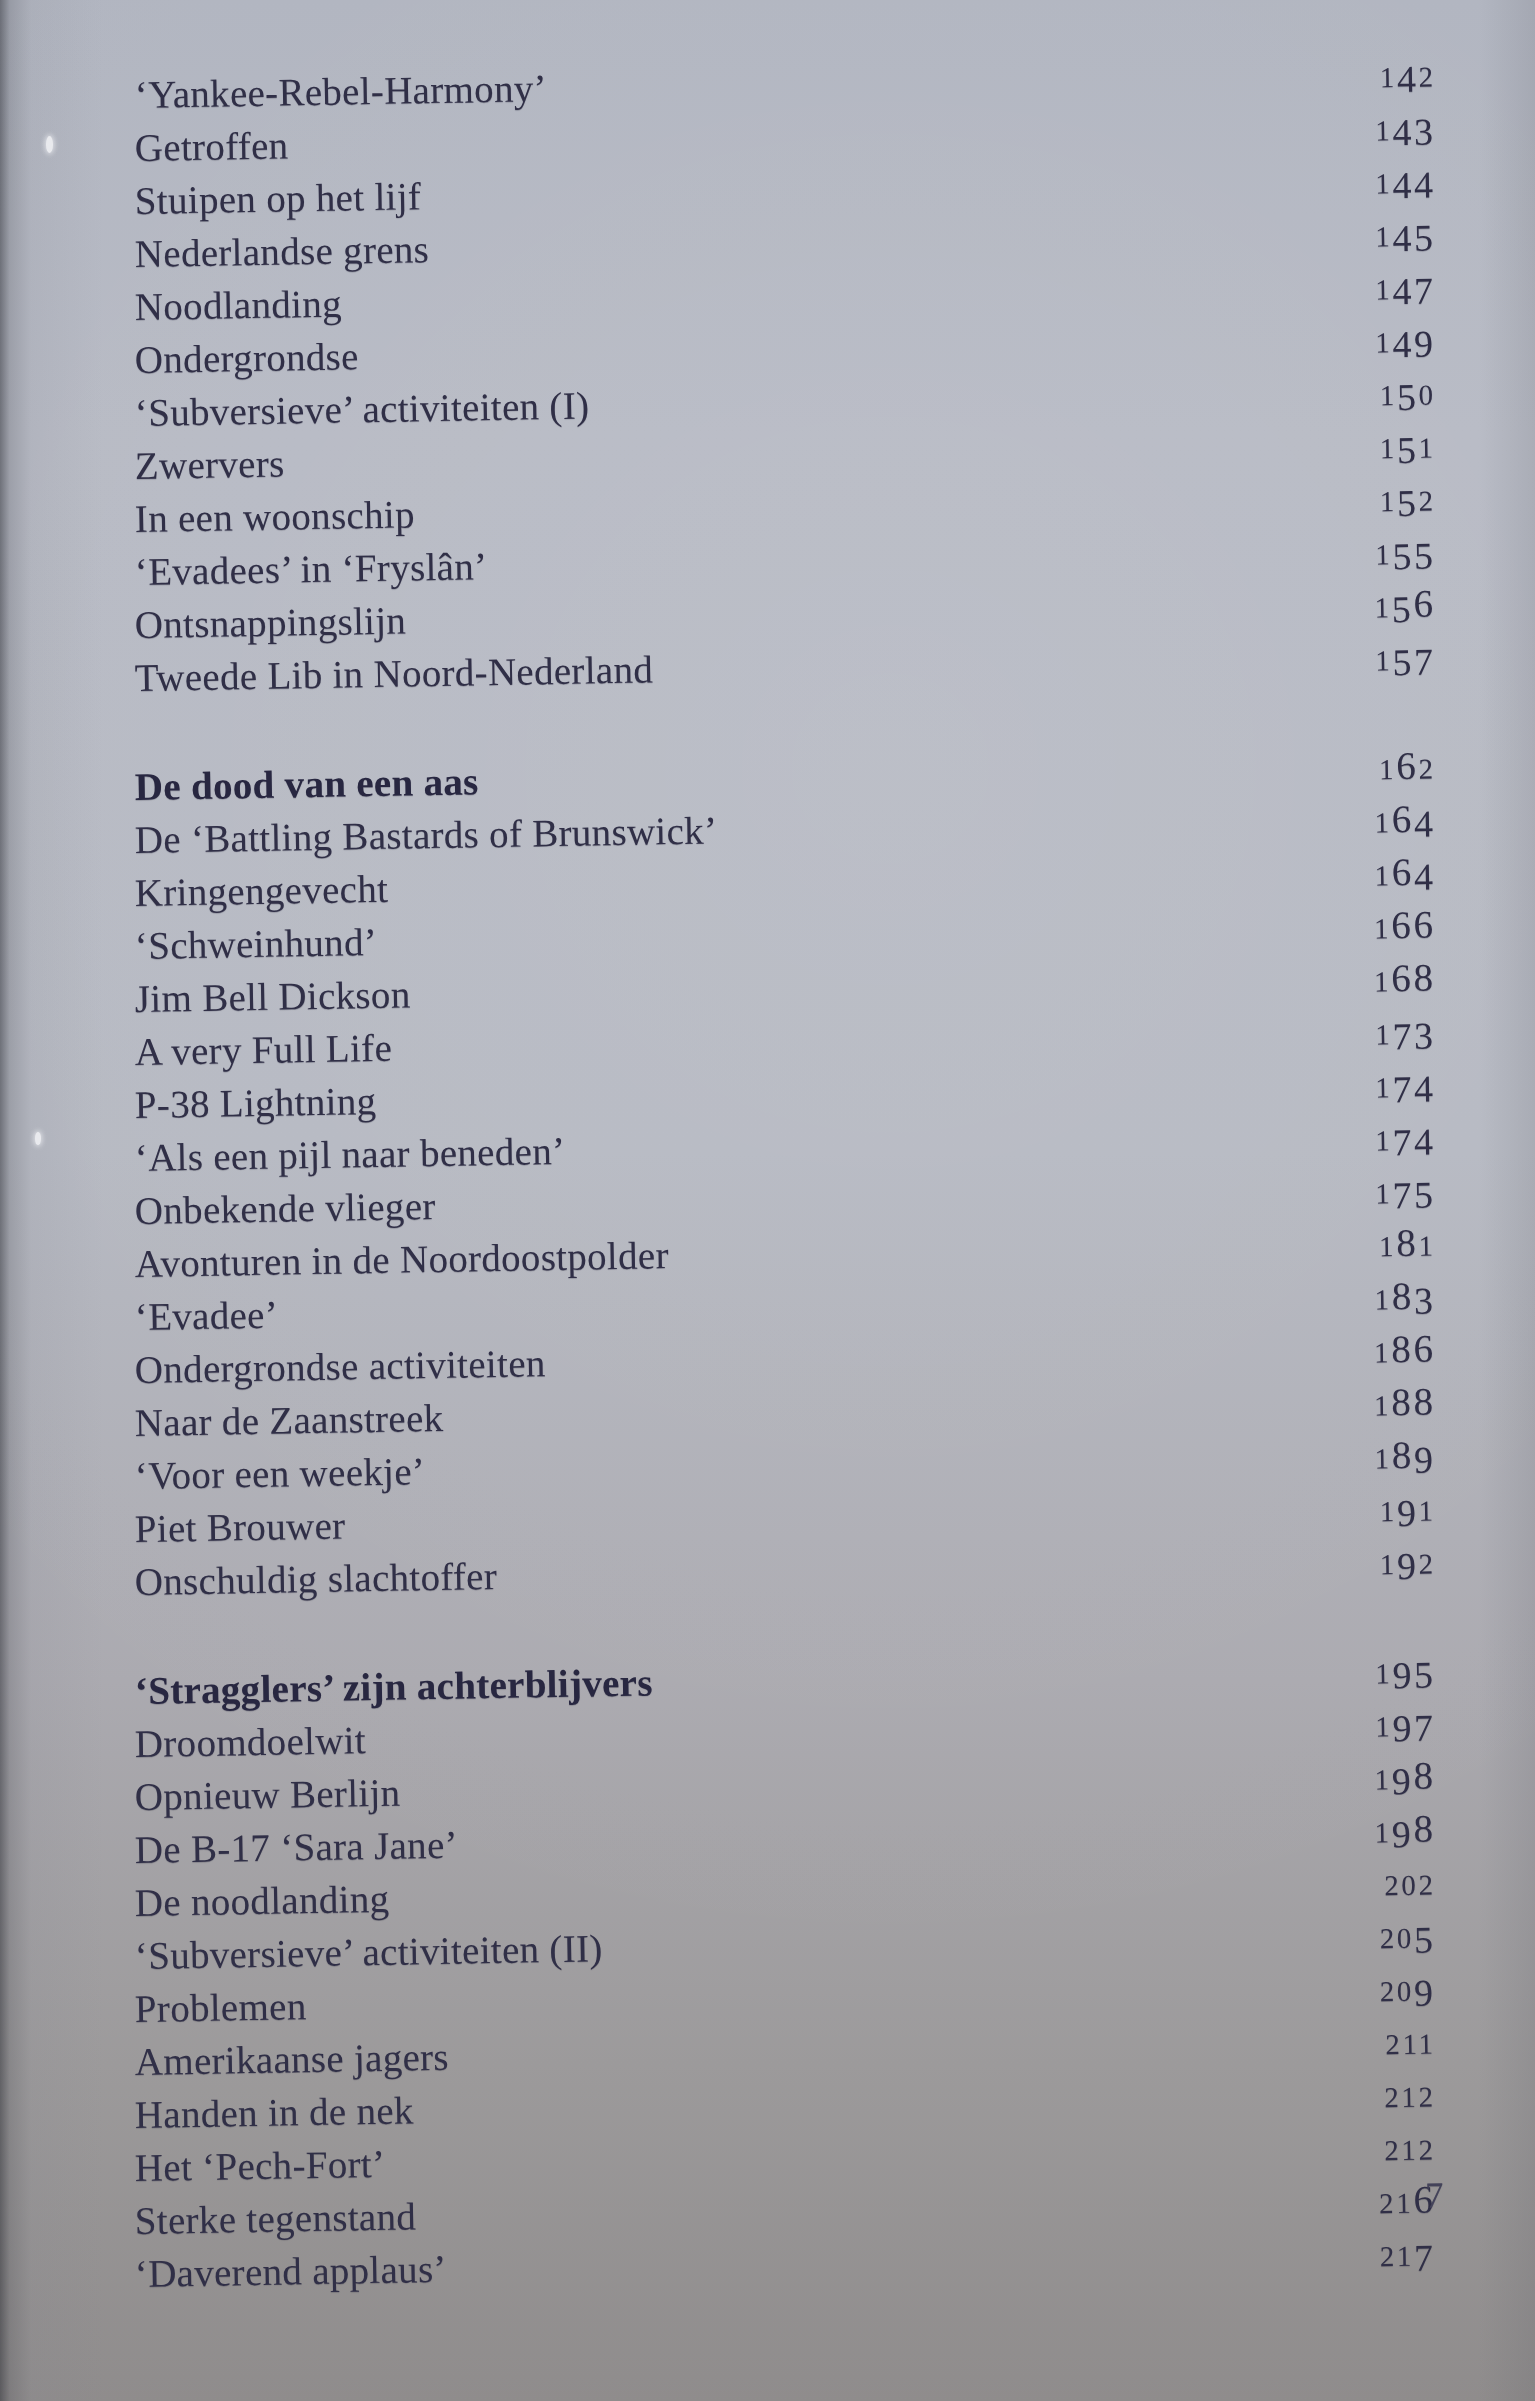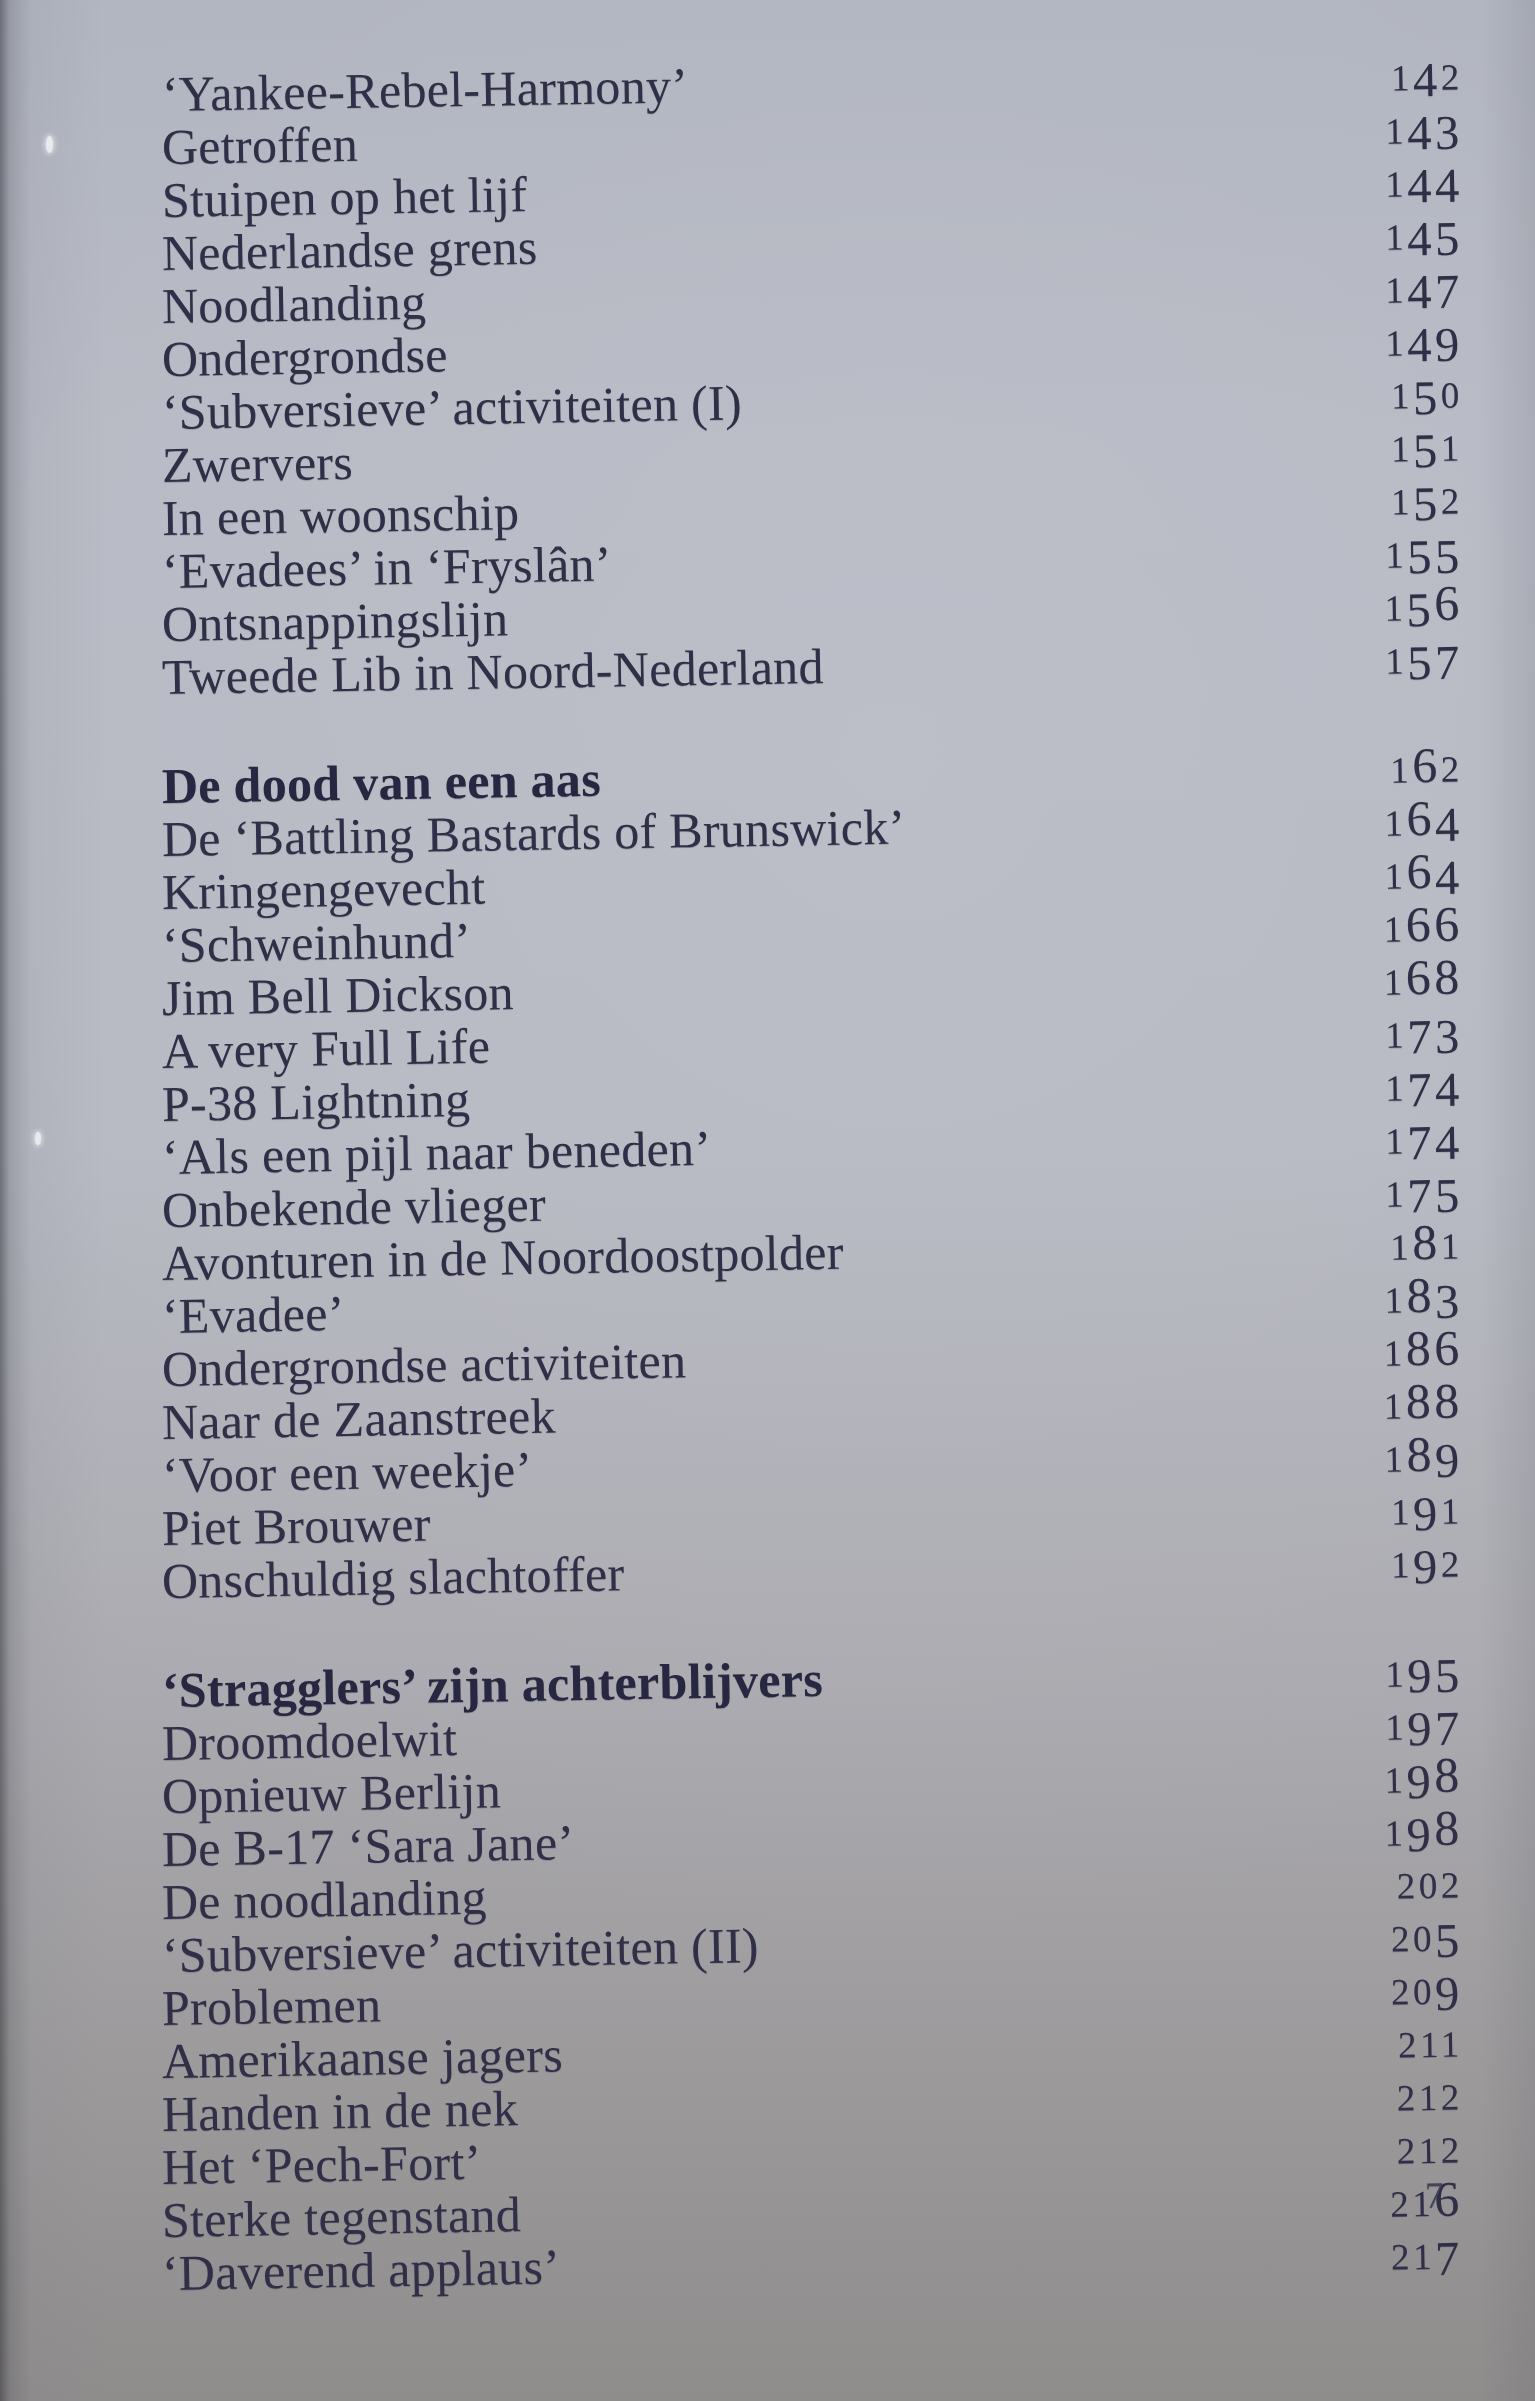--- a/index.html
+++ b/index.html
@@ -33,24 +33,24 @@
   }
   .paper-speck {
     position: absolute; background: #e9eaee; border-radius: 50%;
     box-shadow: 0 0 4.9px 1.4px rgba(236,237,242,0.75);
   }
   .speck-1 { left: 46px; top: 136px;  width: 7px; height: 16.7px; }
   .speck-2 { left: 35px; top: 1132px; width: 5.6px;  height: 12.5px; }
 
   .toc {
     position: absolute;
-    left: 162px; top: 70px;
+    left: 135px; top: 70px;
     width: 1301px;
     color: #302f47;
-    font-size: 50px;
+    font-size: 39px;
     line-height: 49px;
   }
   .toc-section + .toc-section { margin-top: 56px; text-align: center; }
 
   .toc-row {
     display: flex;
     justify-content: space-between;
     align-items: baseline;
     transform: rotate(-0.95deg);
     transform-origin: 0 60%;

